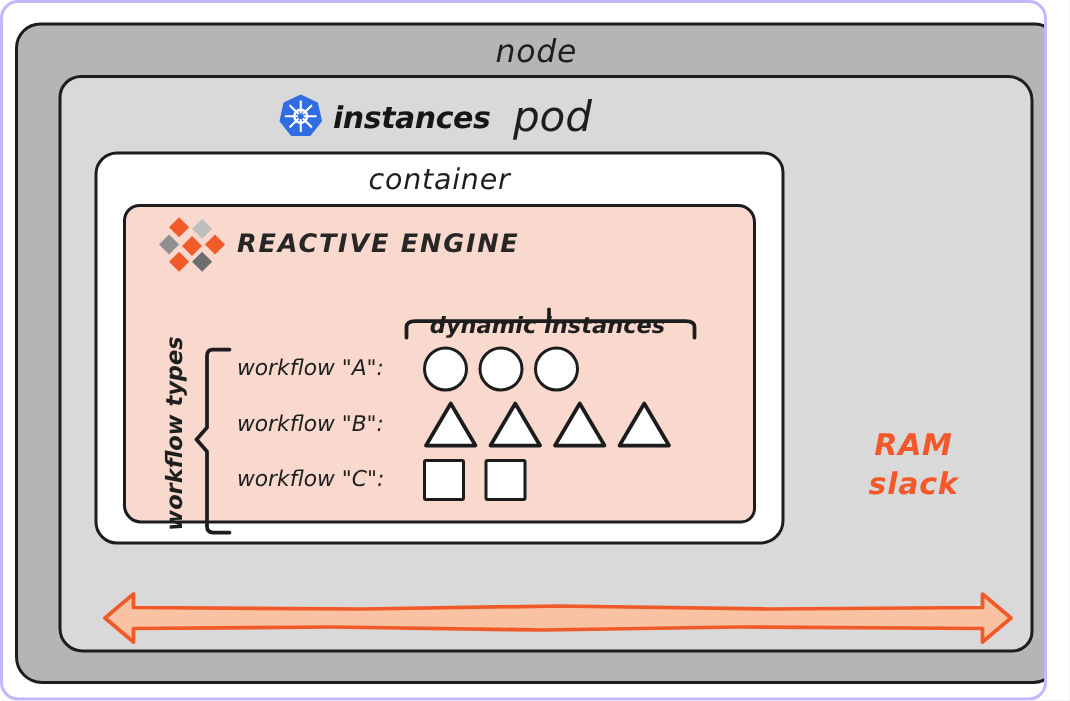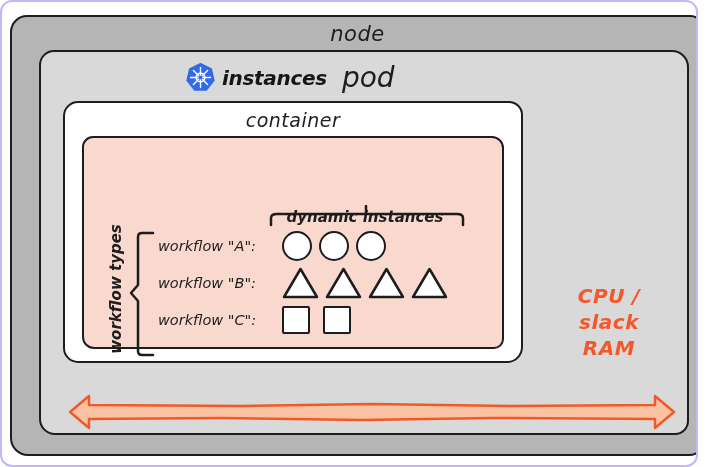--- a/index.html
+++ b/index.html
@@ -90,20 +90,32 @@
         </svg>
         <span class="k8s-word">instances</span>
         <span class="pod-word">pod</span>
       </div>
 
       <div class="container-box">
         <div class="container-label">container</div>
 
         <div class="engine-box">
 
+          <div class="engine-header">
+            <svg class="reactive-logo" viewBox="0 0 47 40">
+              <polygon points="14,1 21,8 14,15 7,8" fill="#f15a29"></polygon>
+              <polygon points="30,2 37,9 30,16 23,9" fill="#bdbdbd"></polygon>
+              <polygon points="7,13 14,20 7,27 0,20" fill="#8f8f8f"></polygon>
+              <polygon points="23,14 30,21 23,28 16,21" fill="#f15a29"></polygon>
+              <polygon points="39,13 46,20 39,27 32,20" fill="#f15a29"></polygon>
+              <polygon points="14,25 21,32 14,39 7,32" fill="#f15a29"></polygon>
+              <polygon points="30,25 37,32 30,39 23,32" fill="#6e6e6e"></polygon>
+            </svg>
+            <span class="engine-title">REACTIVE ENGINE</span>
+          </div>
 
           <div class="instances-label">dynamic instances</div>
           <svg class="top-bracket" viewBox="0 0 196 22">
             <path class="stroke-path" d="M2,20 L2,13 Q2,9 8,9 L188,9 Q194,9 194,13 L194,20"></path>
             <path class="stroke-path" d="M97,9 L97,1"></path>
           </svg>
 
           <div class="types-label">workflow types</div>
           <svg class="left-brace" viewBox="0 0 26 126">
             <path class="stroke-path" d="M24,2 L13,2 Q9,2 9,6 L9,54 L2,62 L9,70 L9,120 Q9,124 13,124 L24,124"></path>
@@ -139,23 +151,22 @@
             <div class="shapes">
                 <div class="square"></div>
                 <div class="square"></div>
               </div>
           </div>
 
         </div>
       </div>
 
       <div class="slack-label">
-        <div>CPU /</div>
+        <div>RAM</div>
         <div>slack</div>
-        <div>RAM</div>
       </div>
 
       <svg class="slack-arrow" viewBox="0 0 620 38">
         <polygon points="8,19 27,3 27,12 180,13 310,11 450,13 593,12 593,3 612,19 593,35 593,26 430,25 300,27 160,25 27,26 27,35"></polygon>
       </svg>
 
     </div>
   </div>
 
 </div>

